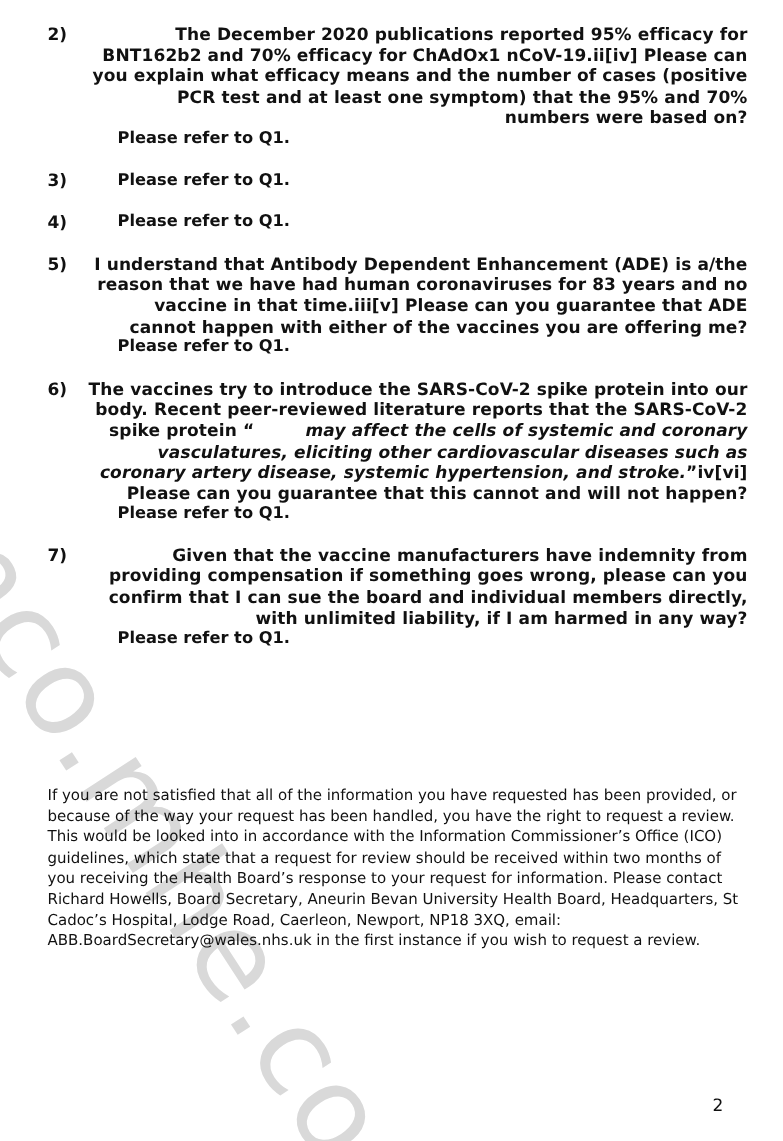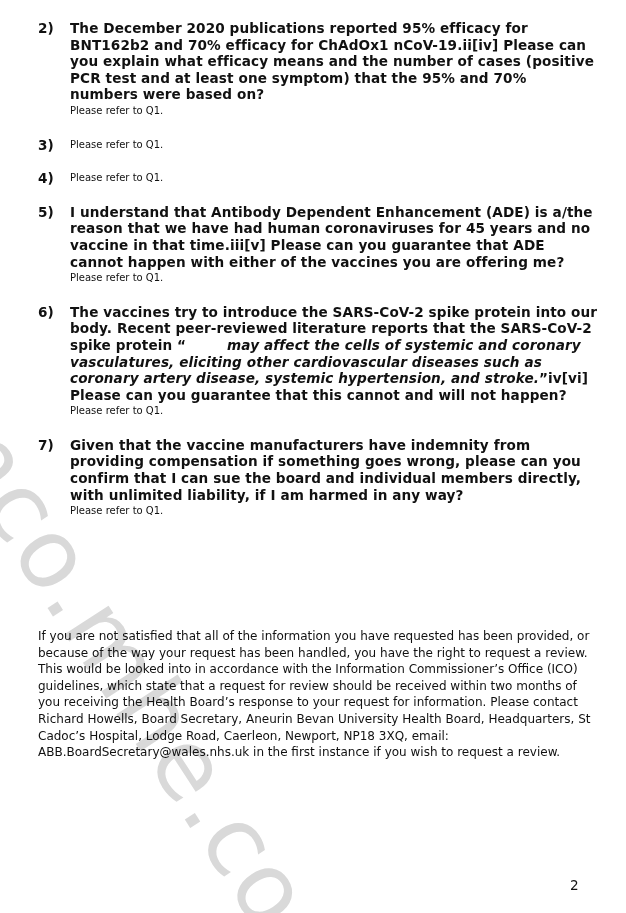--- a/index.html
+++ b/index.html
@@ -57,29 +57,31 @@
       line-height: 16.6px;
     }
     .q-body {
       flex: 1;
     }
     .q-text {
       font-weight: bold;
       font-size: 13.6px;
       line-height: 16.6px;
       letter-spacing: 0.1px;
+      text-align: right;
     }
     .q-text em {
       font-style: italic;
       margin-left: 41px;
     }
     .q-answer {
-      font-size: 10px;
+      font-size: 13px;
       line-height: 16.6px;
-      font-weight: normal;
+      font-weight: bold;
+      margin-left: 24px;
     }
     .review {
       position: absolute;
       left: 38px;
       top: 628px;
       width: 555px;
       font-size: 12px;
       line-height: 16.6px;
     }
     .page-number {
@@ -115,21 +117,21 @@
     <div class="q">
       <div class="q-num">4)</div>
       <div class="q-body">
         <div class="q-answer">Please refer to Q1.</div>
       </div>
     </div>
 
     <div class="q">
       <div class="q-num">5)</div>
       <div class="q-body">
-        <div class="q-text"><span>I understand that Antibody Dependent Enhancement (ADE) is a/the reason that we have had human coronaviruses for 45 years and no vaccine in that time.iii[v] Please can you guarantee that ADE cannot happen with either of the vaccines you are offering me?</span></div>
+        <div class="q-text"><span>I understand that Antibody Dependent Enhancement (ADE) is a/the reason that we have had human coronaviruses for 83 years and no vaccine in that time.iii[v] Please can you guarantee that ADE cannot happen with either of the vaccines you are offering me?</span></div>
         <div class="q-answer">Please refer to Q1.</div>
       </div>
     </div>
 
     <div class="q">
       <div class="q-num">6)</div>
       <div class="q-body">
         <div class="q-text"><span>The vaccines try to introduce the SARS-CoV-2 spike protein into our body. Recent peer-reviewed literature reports that the SARS-CoV-2 spike protein “</span><em>may affect the cells of systemic and coronary vasculatures, eliciting other cardiovascular diseases such as coronary artery disease, systemic hypertension, and stroke.</em><span>”iv[vi] Please can you guarantee that this cannot and will not happen?</span></div>
         <div class="q-answer">Please refer to Q1.</div>
       </div>

